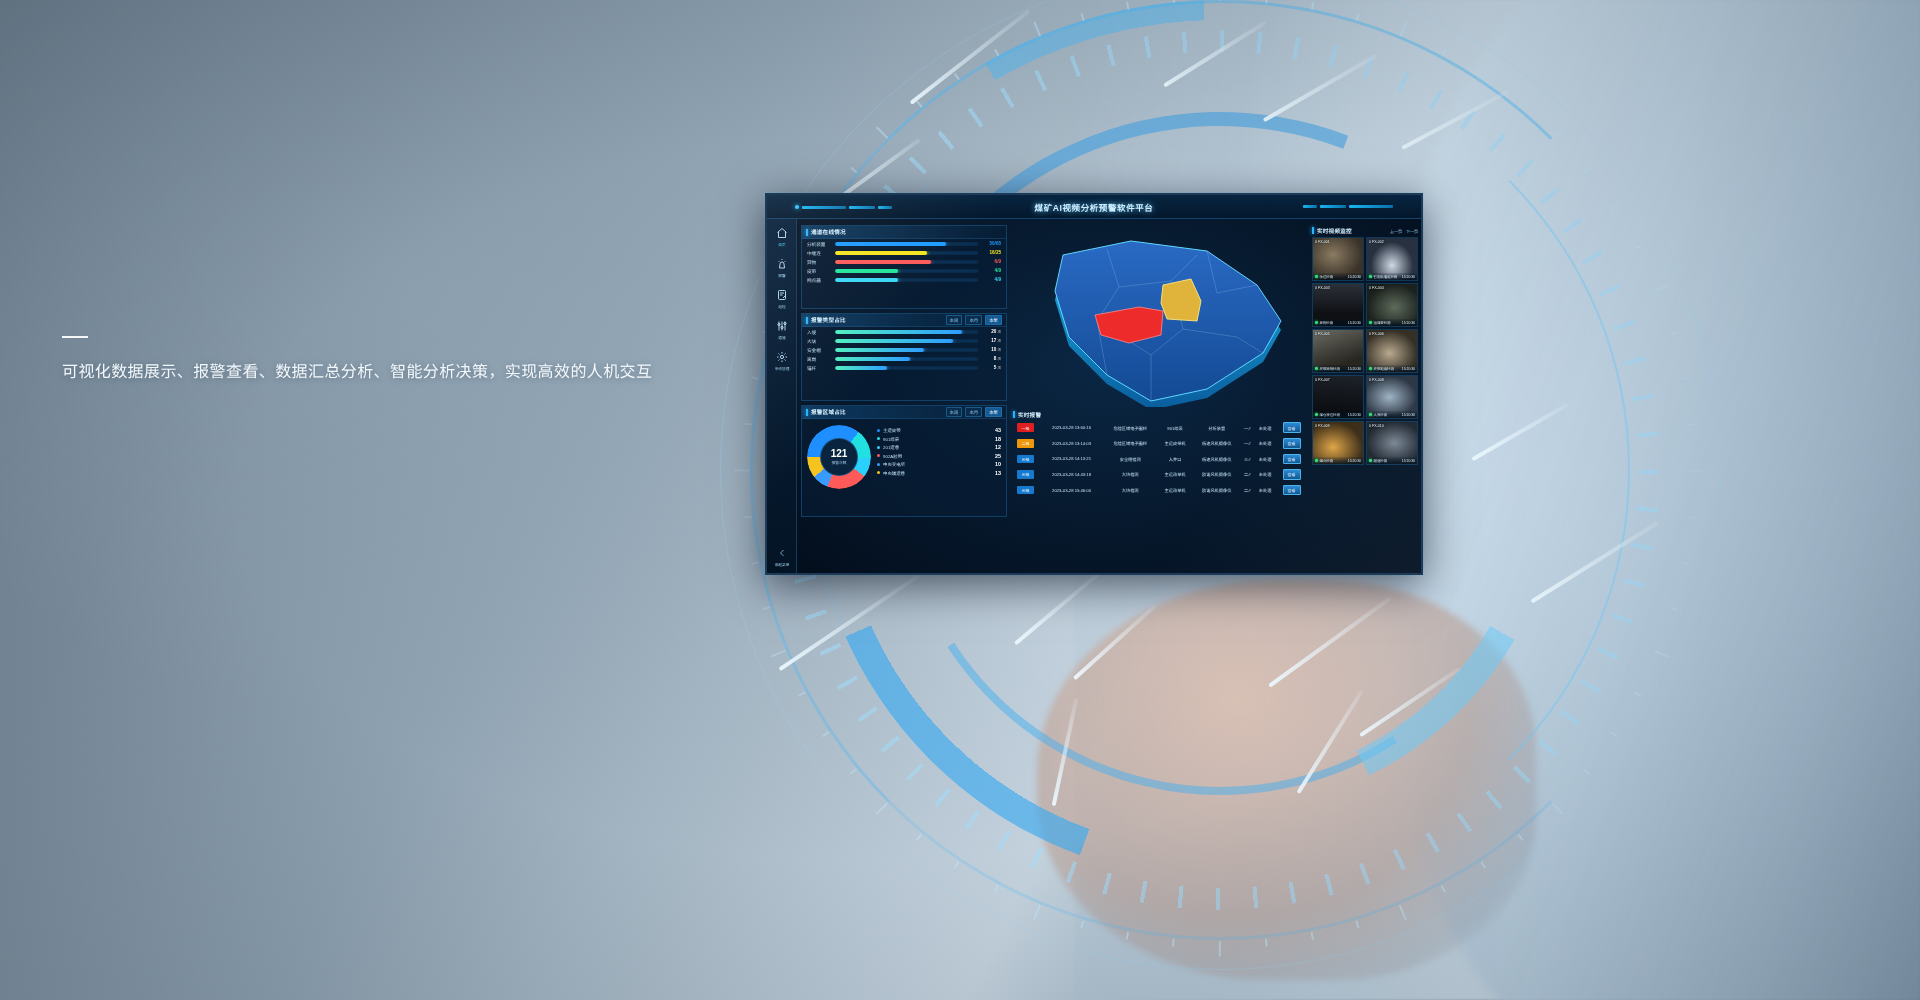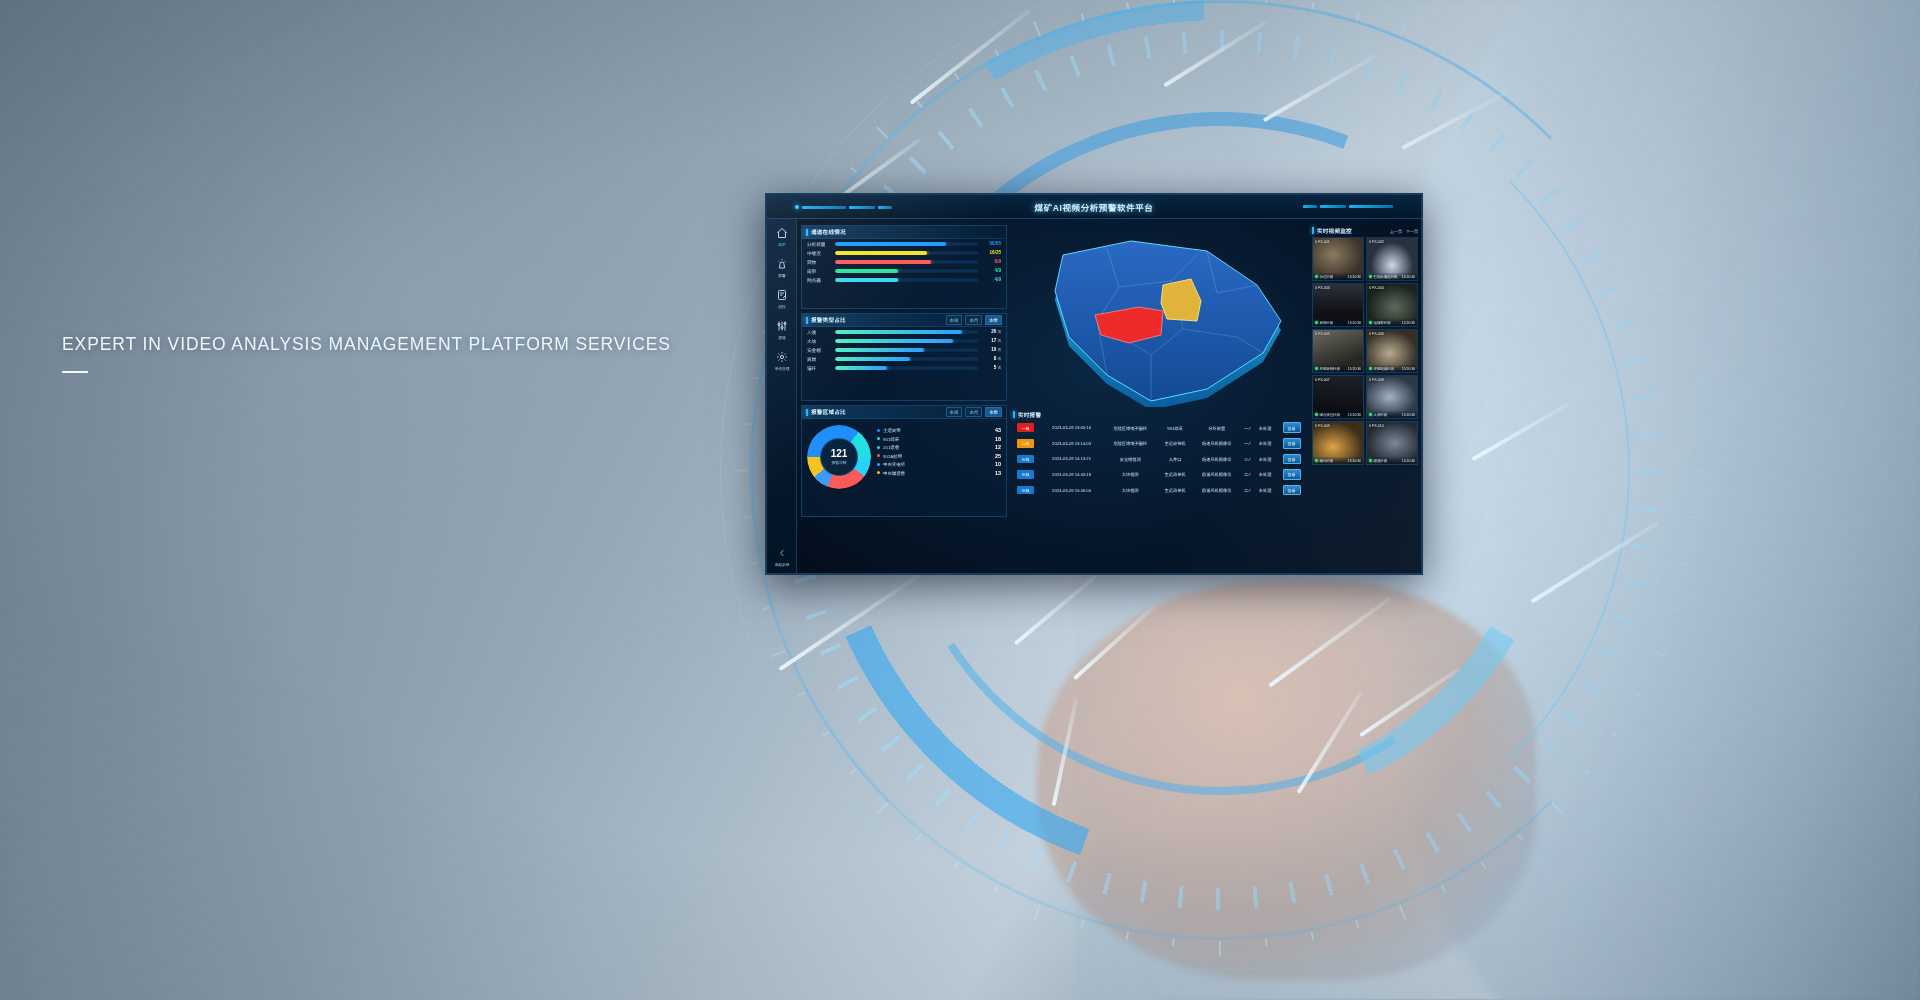--- a/index.html
+++ b/index.html
@@ -767,15 +767,15 @@
             </div>
           </div>
         </div>
     </div>
 
   </div>
   <div id="screen-glass"></div>
 </div>
 
 <div id="copy">
-  <div id="subline">EXPERT IN VIDEO ANALYSIS MANAGEMENT PLATFORM SERVICES</div>
   <div id="rule"></div>
+  <div id="descline">可视化数据展示、报警查看、数据汇总分析、智能分析决策，实现高效的人机交互</div>
 </div>
 
 </body></html>

